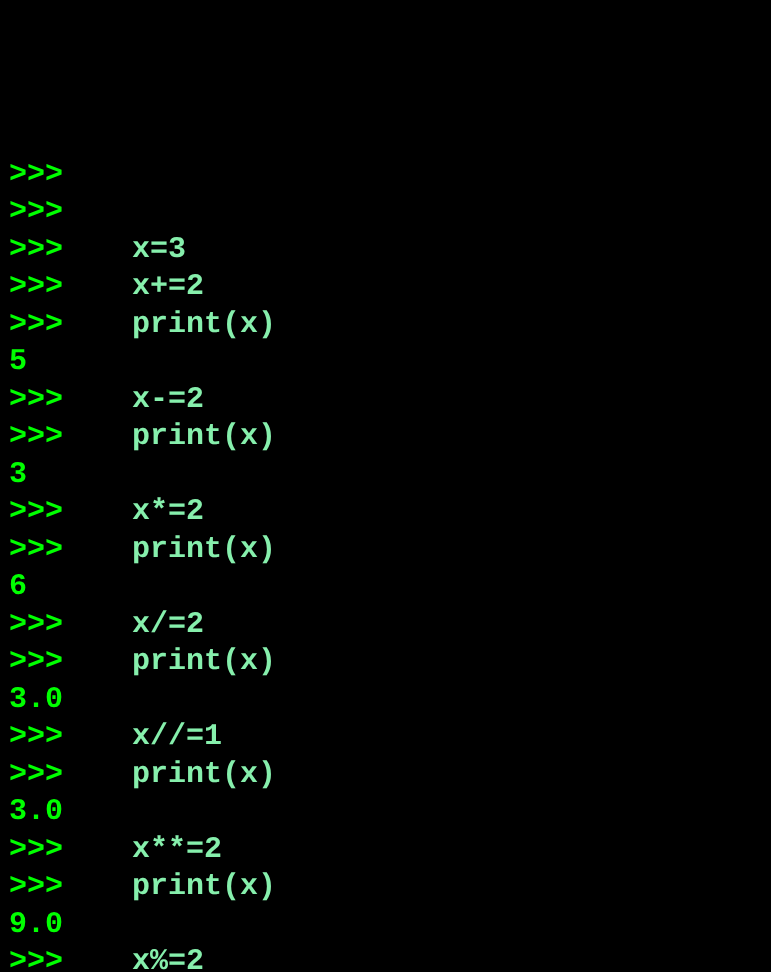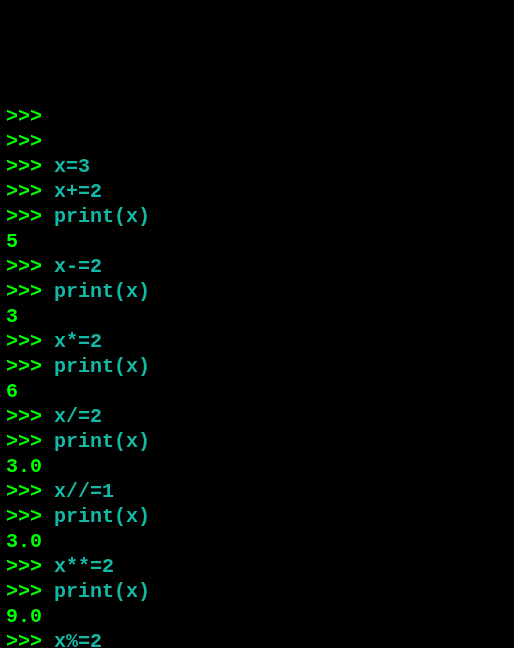--- a/index.html
+++ b/index.html
@@ -20,21 +20,22 @@
       white-space: pre;
       overflow: hidden;
     }
     .line {
       display: block;
     }
     .prompt {
       color: #00ff00;
     }
     .code {
-      color: #14b8a6;
+      color: #86efac;
+      margin-left: 34px;
     }
     .output {
       color: #00ff00;
     }
   </style>
 </head>
 <body>
 
 
 

